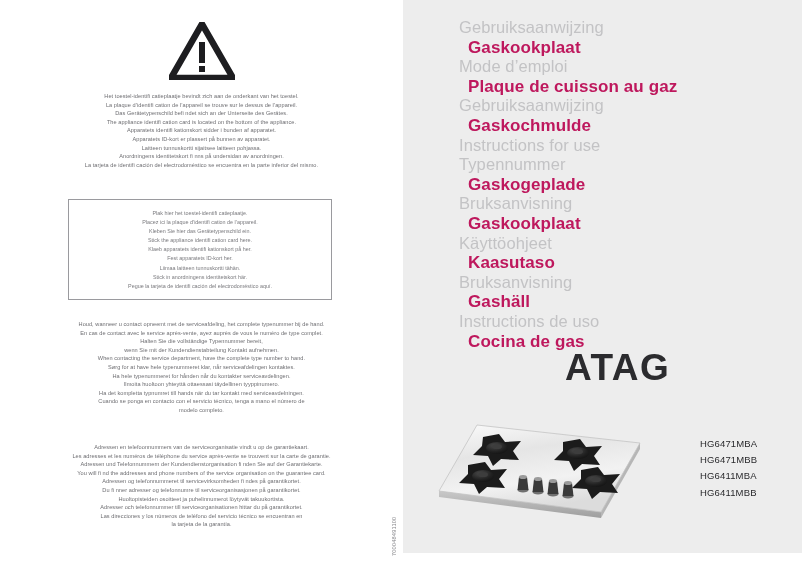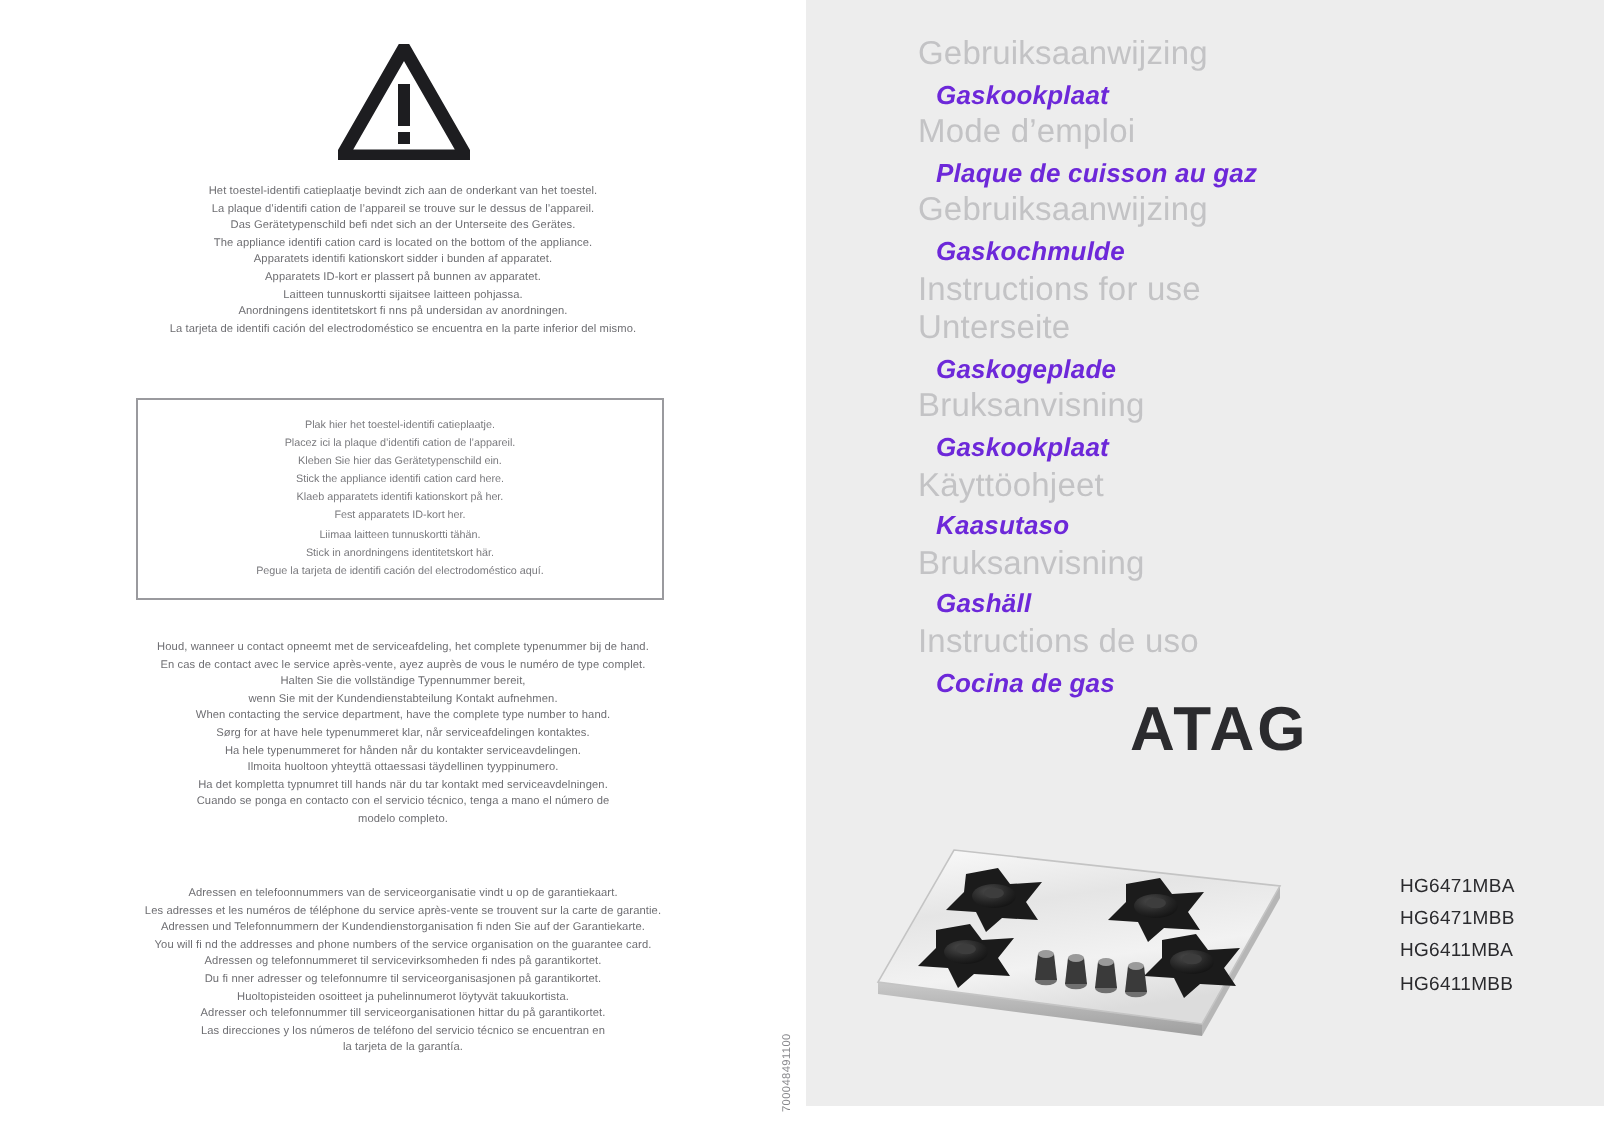--- a/index.html
+++ b/index.html
@@ -121,35 +121,34 @@
     display: block;
     color: #c3c3c5;
     font-size: 16.5px;
     line-height: 19.6px;
     font-weight: 400;
     letter-spacing: 0.1px;
     white-space: nowrap;
   }
   .lang-product {
     display: block;
-    color: #6d28d9;
-    font-size: 13px;
+    color: #be185d;
+    font-size: 17px;
     line-height: 19.6px;
     font-weight: bold;
     letter-spacing: 0.1px;
     margin-left: 9px;
     white-space: nowrap;
-    font-style: italic;
   }
 
   
   .logo {
     position: absolute;
     left: 162px; top: 347px;
-    font-size: 31px;
+    font-size: 37px;
     font-weight: bold;
     color: #2b2b2e;
     letter-spacing: 1.5px;
     font-family: "Liberation Sans", sans-serif;
   }
 
   
   .hob {
     position: absolute;
     left: 30px; top: 415px;
@@ -266,21 +265,21 @@
       <div class="lang-row">
         <span class="lang-title">Gebruiksaanwijzing</span>
         <span class="lang-product">Gaskochmulde</span>
       </div>
 
       <div class="lang-row">
         <span class="lang-title">Instructions for use</span>
       </div>
 
       <div class="lang-row">
-        <span class="lang-title">Unterseite</span>
+        <span class="lang-title">Typennummer</span>
         <span class="lang-product">Gaskogeplade</span>
       </div>
 
       <div class="lang-row">
         <span class="lang-title">Bruksanvisning</span>
         <span class="lang-product">Gaskookplaat</span>
       </div>
 
       <div class="lang-row">
         <span class="lang-title">Käyttöohjeet</span>

